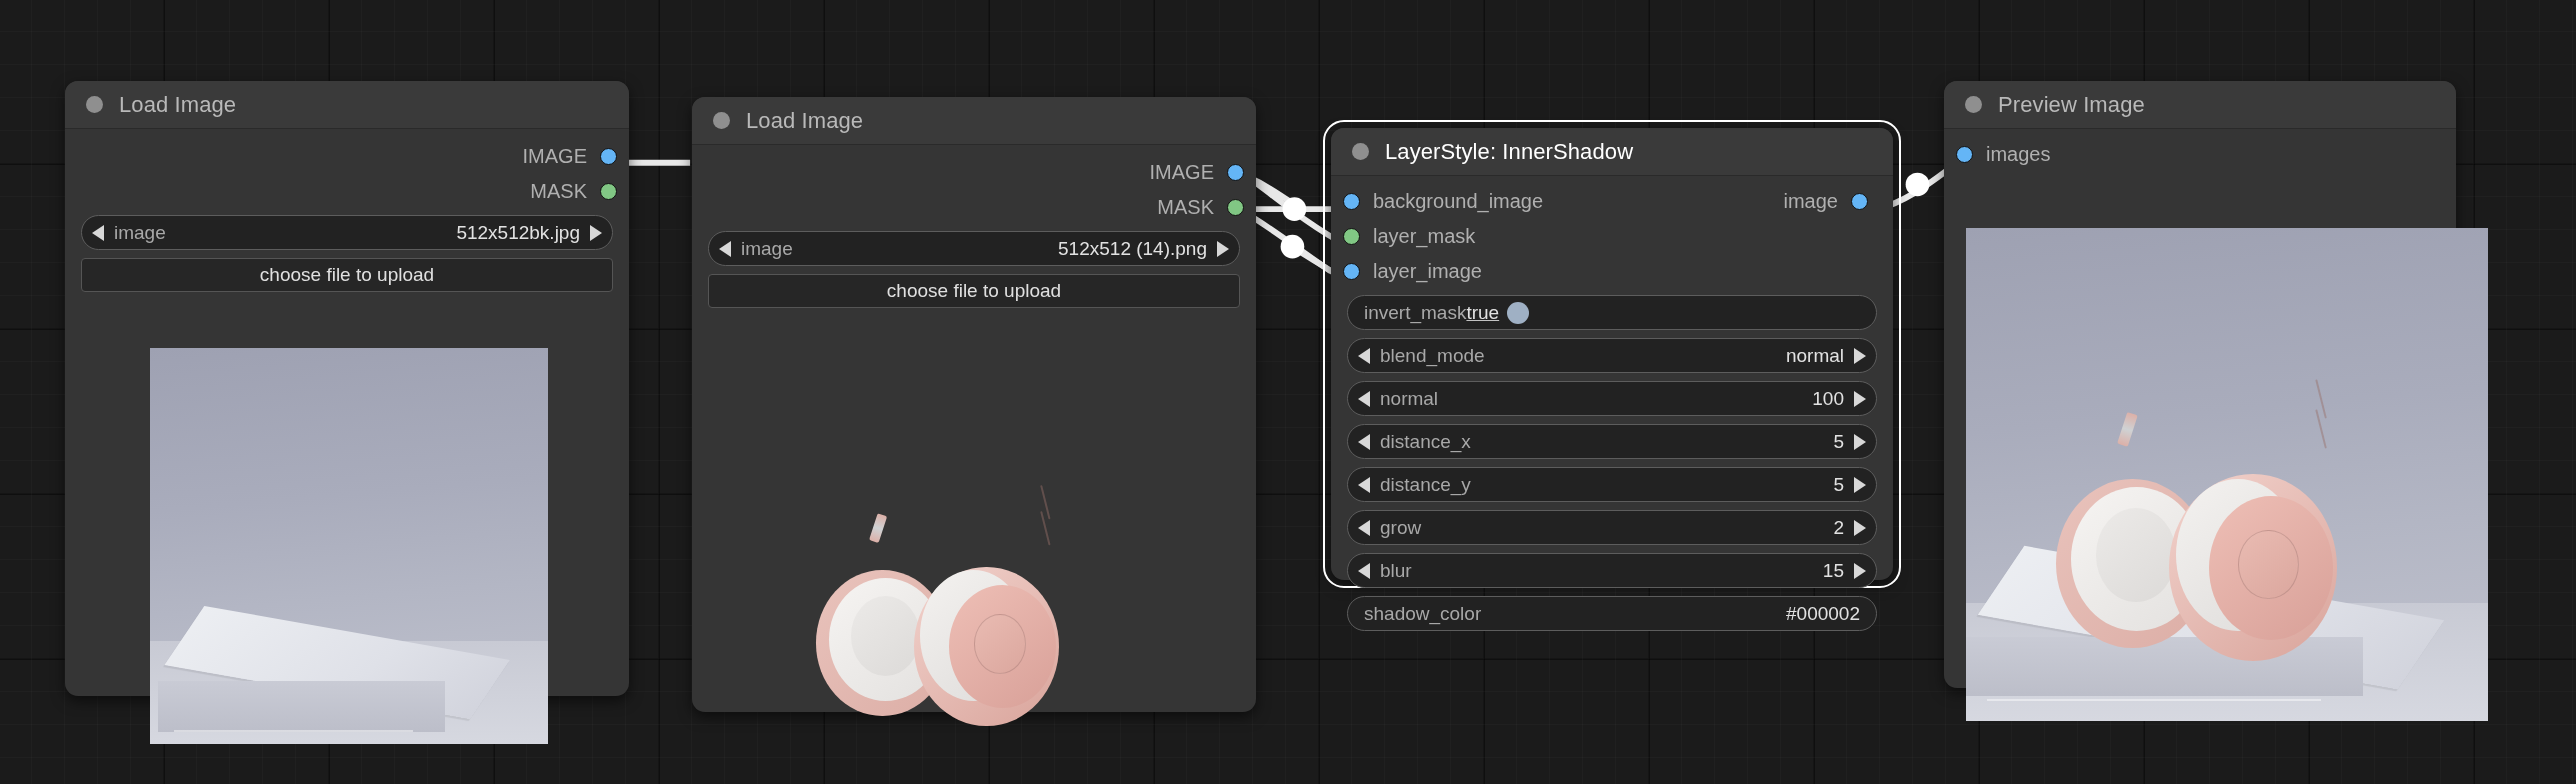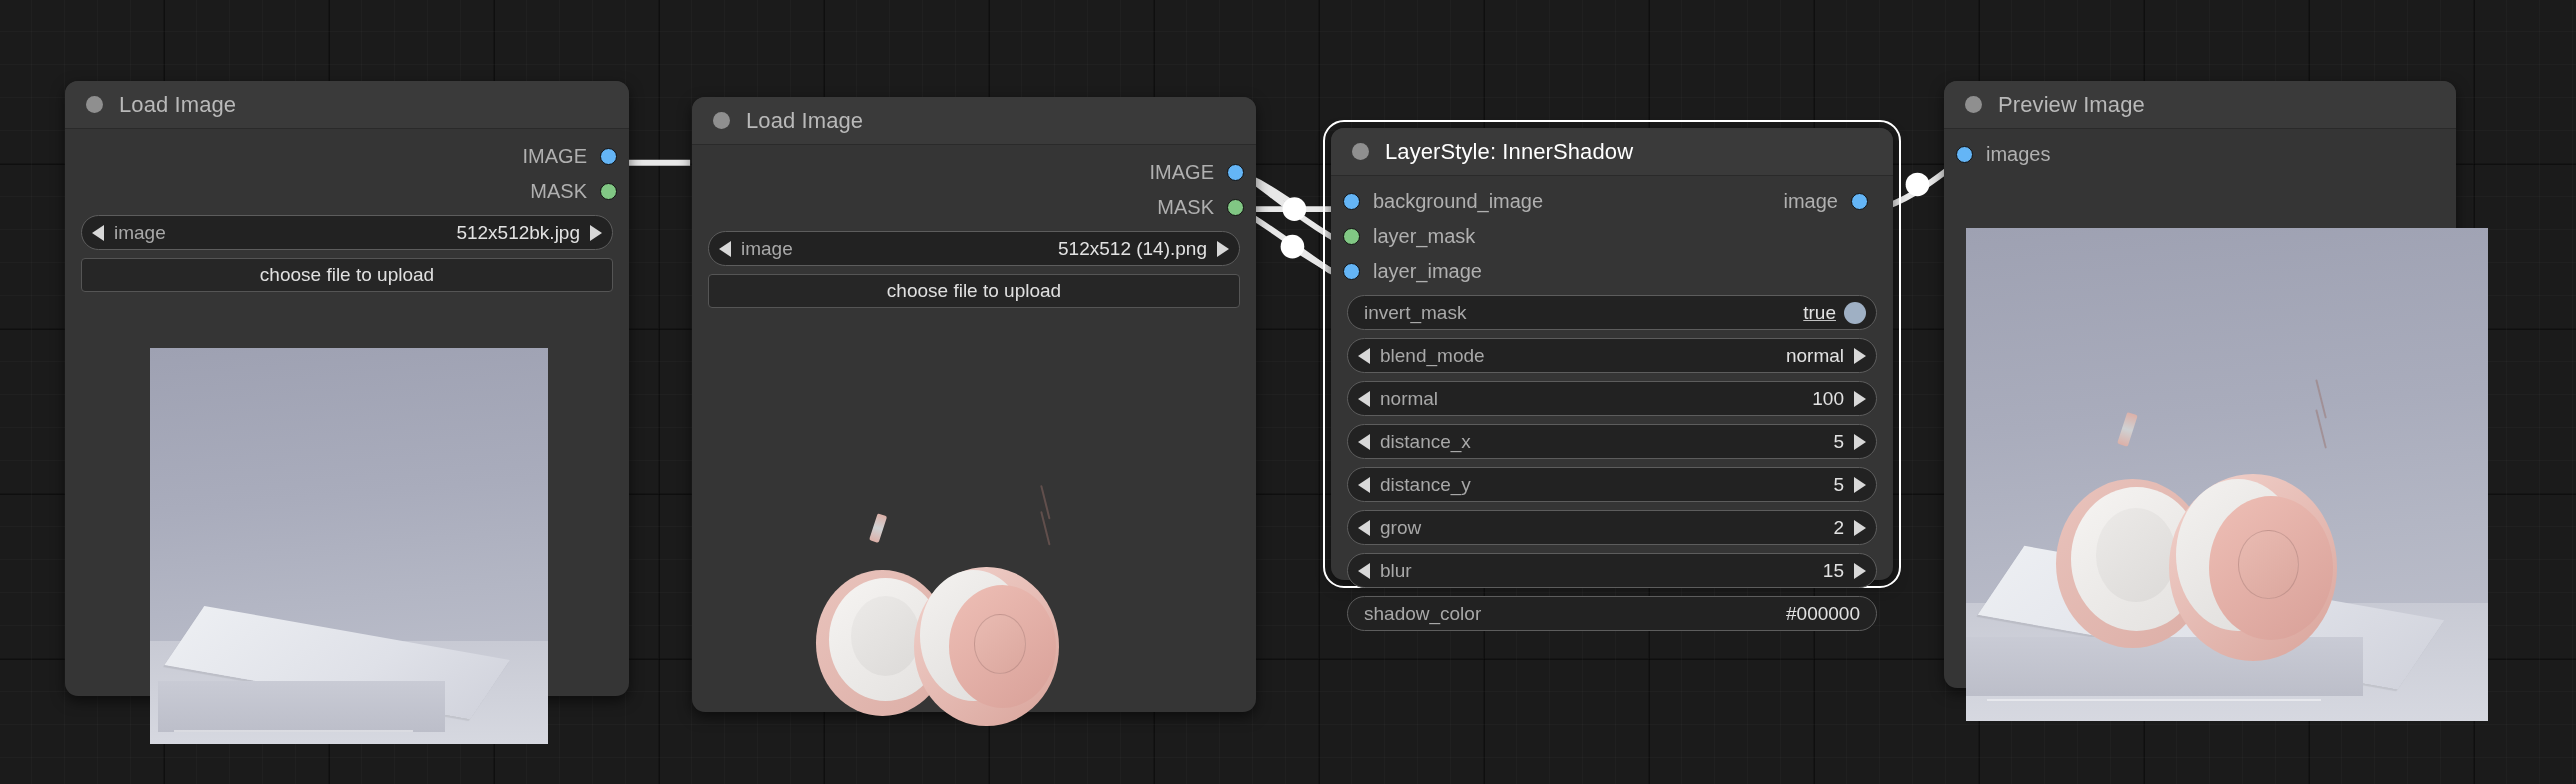--- a/index.html
+++ b/index.html
@@ -86,21 +86,21 @@
   .widget .wvalue{margin-left:auto;color:#e2e2e2;padding-right:6px;}
   .arrow{
     width:0;height:0;flex:0 0 auto;
   }
   .arrow.left{border-top:8px solid transparent;border-bottom:8px solid transparent;border-right:12px solid #d8d8d8;margin-right:4px;}
   .arrow.right{border-top:8px solid transparent;border-bottom:8px solid transparent;border-left:12px solid #d8d8d8;margin-left:4px;}
   .toggle-knob{
     width:22px;height:22px;border-radius:50%;
     background:#9fb0c4;margin-left:8px;flex:0 0 auto;
   }
-  .widget.plain{justify-content:space-between;}
+  .widget.plain{}
 
   .btn-widget{
     height:34px;margin:0 16px 10px 16px;
     background:#262626;border:1px solid #555;
     border-radius:4px;
     display:flex;align-items:center;justify-content:center;
     font-size:19px;color:#e0e0e0;
     box-sizing:border-box;
   }
 
@@ -350,21 +350,21 @@
 
       <div class="widget">
         <span class="arrow left"></span>
         <span class="wlabel">blur</span>
         <span class="wvalue">15</span>
         <span class="arrow right"></span>
       </div>
 
       <div class="widget plain">
         <span class="wlabel">shadow_color</span>
-        <span class="wvalue">#000000</span>
+        <span class="wvalue">#000002</span>
       </div>
     </div>
   </div>
 </div>
 
 <div class="node" id="node4" style="left:1944px;top:81px;width:512px;height:607px;">
   <div class="node-title">
     <span class="title-dot"></span>
     <span>Preview Image</span>
   </div>

